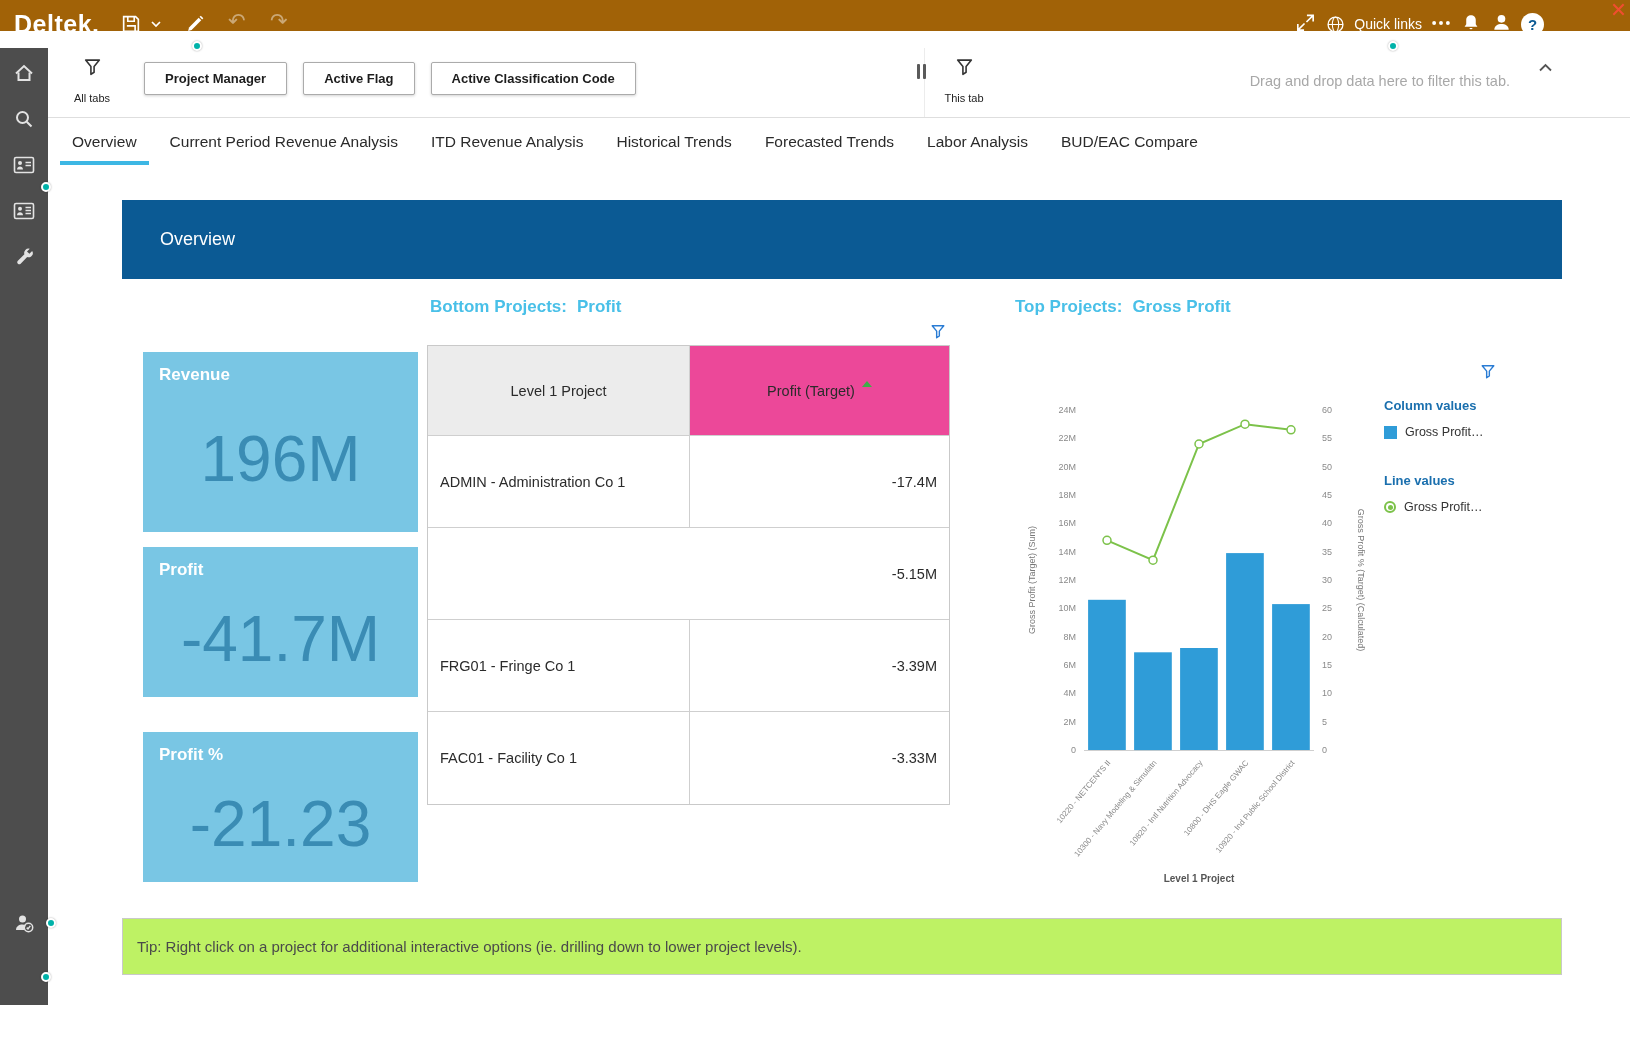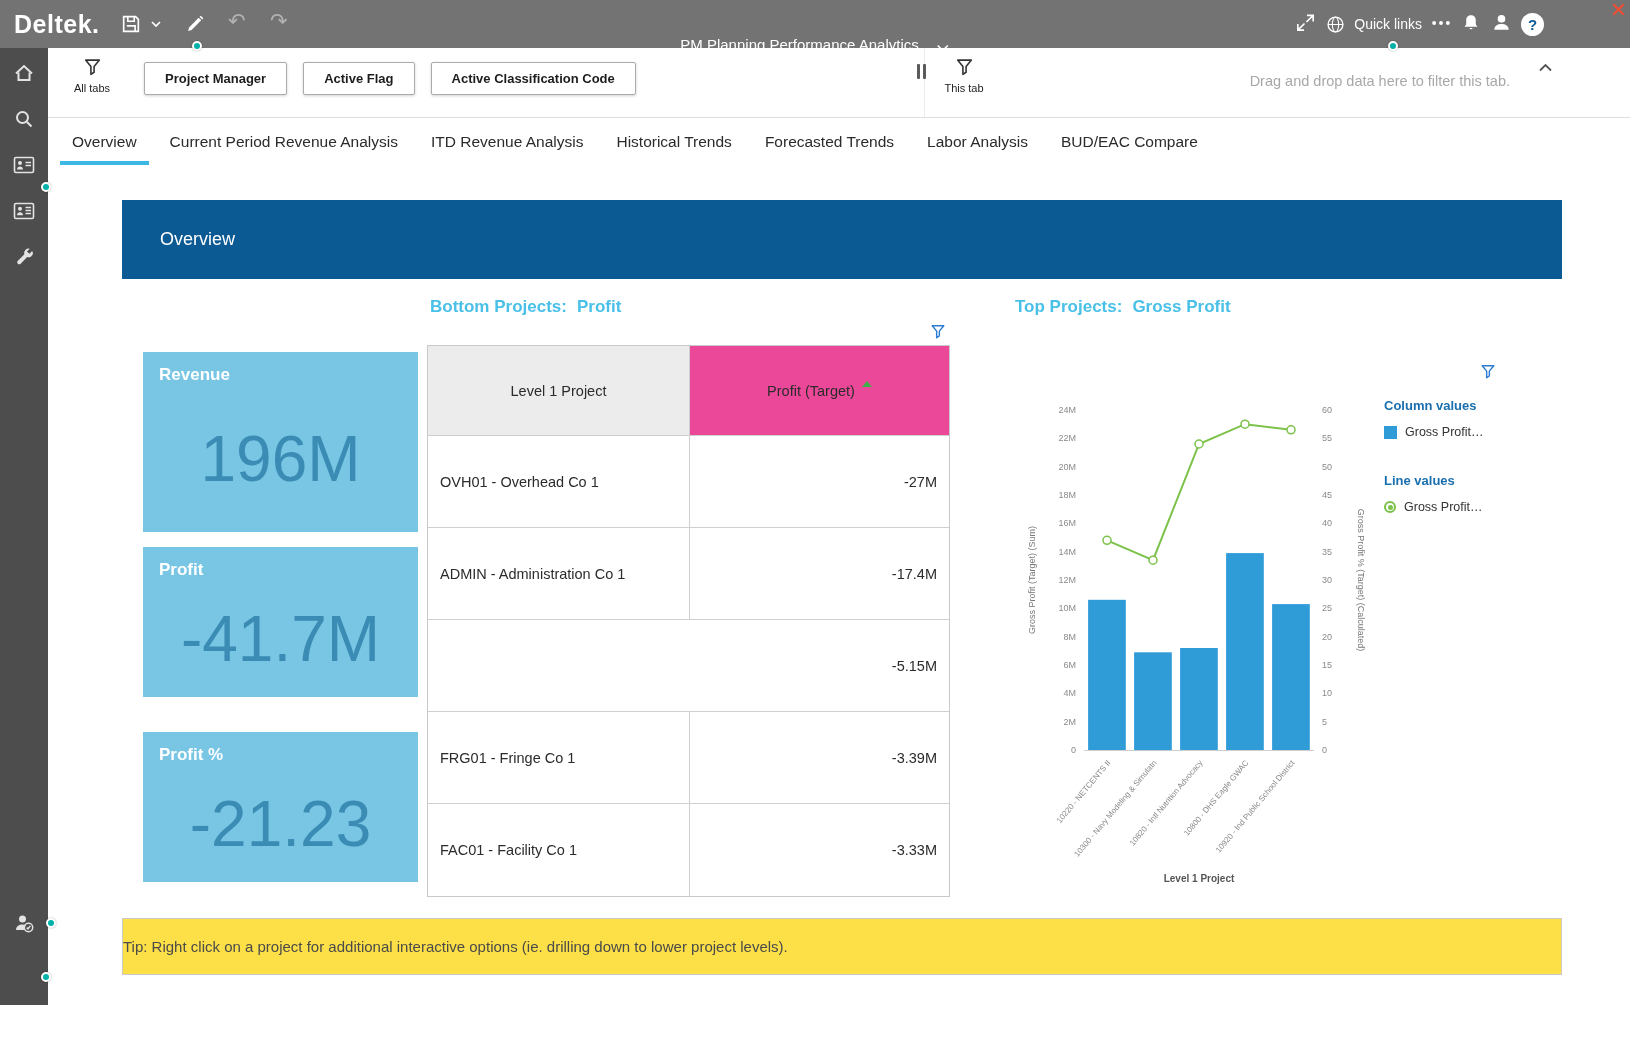--- a/index.html
+++ b/index.html
@@ -1,39 +1,39 @@
 <!DOCTYPE html>
 <html><head>
 <meta charset="utf-8">
 <style>
   *{box-sizing:border-box;margin:0;padding:0}
   html,body{width:1630px;height:1052px}
   body{position:relative;font-family:"Liberation Sans",sans-serif;background:#fff;overflow:hidden;color:#2b2b2b}
   button{background:none;border:none;cursor:pointer;padding:0;font-family:inherit}
 
   
-  .topbar{position:absolute;left:0;top:0;width:1630px;height:48px;background:#737373;z-index:5}
+  .topbar{position:absolute;left:0;top:0;width:1630px;height:31px;background:#a16207;z-index:5}
   .logo{position:absolute;left:14px;top:0;height:48px;display:flex;align-items:center;color:#fff;font-size:25px;font-weight:bold;letter-spacing:.5px}
   .tbi{position:absolute;top:13px;display:flex;align-items:center;justify-content:center}
   .glyph-btn{font-size:21px;color:rgba(255,255,255,.45);top:9px}
   .tb-title{position:absolute;left:50%;top:5px;transform:translateX(-50%);height:48px;display:flex;align-items:flex-end;gap:18px;color:#fff;font-size:15px;cursor:pointer}
   .tb-right{position:absolute;right:86px;top:0;height:48px;display:flex;align-items:center;gap:8px}
   .quick{display:flex;align-items:center;gap:8px;color:#fff;font-size:14px;cursor:pointer}
   .help-circle{width:23px;height:23px;border-radius:50%;background:#fff;color:#0b5a94;font-weight:bold;font-size:15px;display:flex;align-items:center;justify-content:center}
   .close-x{position:absolute;right:4px;top:2px;z-index:20}
 
   
   .sidebar{position:absolute;left:0;top:48px;width:48px;height:957px;background:#4d4d4d;z-index:4}
   .sb-btn{width:48px;height:46px;display:flex;align-items:center;justify-content:center}
   .sb-bottom{position:absolute;left:0;bottom:59px;width:48px}
   .plus-btn{position:absolute;left:10px;top:916px;width:27px;height:27px;background:#fff;border:1px solid #9b9b9b;border-radius:2px;display:flex;align-items:center;justify-content:center}
 
   
   .filterbar{position:absolute;left:48px;top:48px;width:1582px;height:70px;background:#fff;border-bottom:1px solid #dedede;z-index:3}
-  .funnel-col{position:absolute;top:10px;display:flex;flex-direction:column;align-items:center;gap:5px;width:64px}
+  .funnel-col{position:absolute;top:10px;display:flex;flex-direction:column;align-items:center;gap:15px;width:64px}
   .funnel-col .flabel{font-size:11px;color:#222}
   .pill-row{position:absolute;left:96px;top:14px;display:flex;gap:16px}
   .pill{height:33px;padding:0 20px;border:1px solid #ababab;border-radius:2px;background:#fff;font-size:13px;font-weight:bold;color:#1d1d1d;box-shadow:0 1px 3px rgba(0,0,0,.18)}
   .fb-divider{position:absolute;left:876px;top:0;bottom:0;width:1px;background:#ececec}
   .fb-handle{position:absolute;left:869px;top:16px;display:flex;gap:3px}
   .fb-handle i{display:block;width:3px;height:15px;background:#5a5a5a;border-radius:1px}
   .drop-hint{position:absolute;right:120px;top:25px;font-size:14.5px;color:#a8a8a8}
   .collapse-btn{position:absolute;right:76px;top:13px}
 
   
@@ -67,21 +67,21 @@
   .chart-wrap{position:absolute;left:1022px;top:392px;width:360px;height:500px}
   .legend{position:absolute;left:1384px;top:398px;width:170px;font-size:12.5px}
   .legend .lhead{color:#1a6fae;font-weight:bold;font-size:13px}
   .legend .litem{display:flex;align-items:center;gap:8px;margin-top:10px;color:#333}
   .legend .lhead+.litem{margin-top:12px}
   .lhead.second{margin-top:34px}
   .sq{width:13px;height:13px;background:#2f9cd8;display:inline-block}
   .ring{width:12px;height:12px;border:2px solid #7cc24a;border-radius:50%;display:flex;align-items:center;justify-content:center}
   .ring i{display:block;width:5px;height:5px;border-radius:50%;background:#7cc24a}
 
-  .tipbar{position:absolute;left:122px;top:918px;width:1440px;height:57px;background:#fde047;border:1px solid #c9c9c9;display:flex;align-items:center;font-size:15px;color:#4a4a4a}
+  .tipbar{position:absolute;left:122px;top:918px;width:1440px;height:57px;background:#bef264;border:1px solid #c9c9c9;display:flex;align-items:center;padding-left:14px;font-size:15px;color:#4a4a4a}
 
   .dot{position:absolute;width:10px;height:10px;border-radius:50%;background:#00b2a9;border:2px solid #fff;box-shadow:0 0 2px rgba(0,0,0,.35);z-index:10}
 </style>
 </head>
 <body>
 
 <header class="topbar">
   <div class="logo">Deltek.</div>
 
   <button class="tbi" style="left:120px">
@@ -294,24 +294,20 @@
 
 <div class="ptable">
   <div class="thead">
     <div class="th c1">
       <span>Level 1 Project</span>
     </div>
     <div class="th c2">
       <span>Profit (Target)</span>
       <span class="sort-asc"></span>
     </div>
-  </div>
-  <div class="trow">
-    <div class="td c1">OVH01 - Overhead Co 1</div>
-    <div class="td c2">-27M</div>
   </div>
   <div class="trow">
     <div class="td c1">ADMIN - Administration Co 1</div>
     <div class="td c2">-17.4M</div>
   </div>
   <div class="trow">
     <div class="td c2">-5.15M</div>
   </div>
   <div class="trow">
     <div class="td c1">FRG01 - Fringe Co 1</div>

